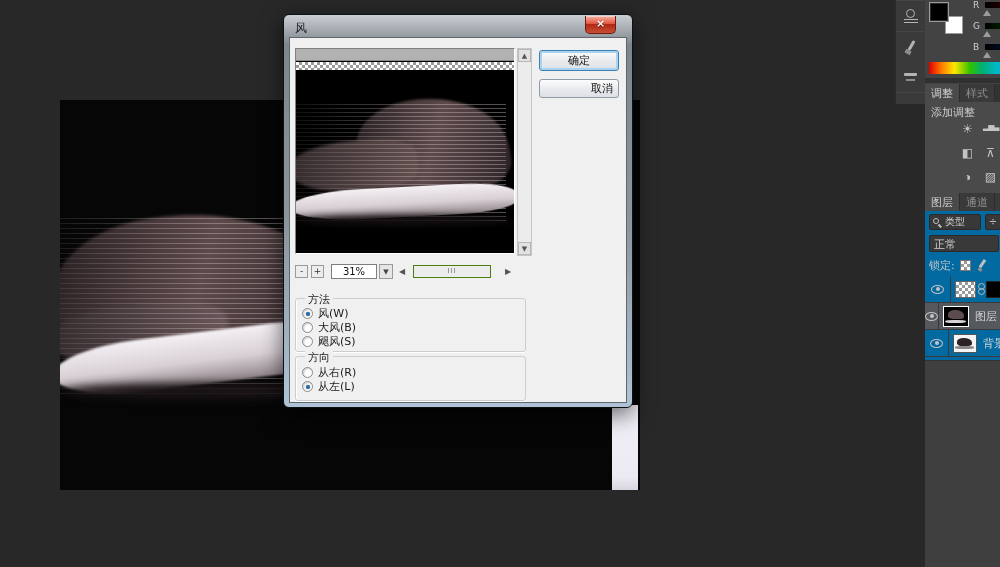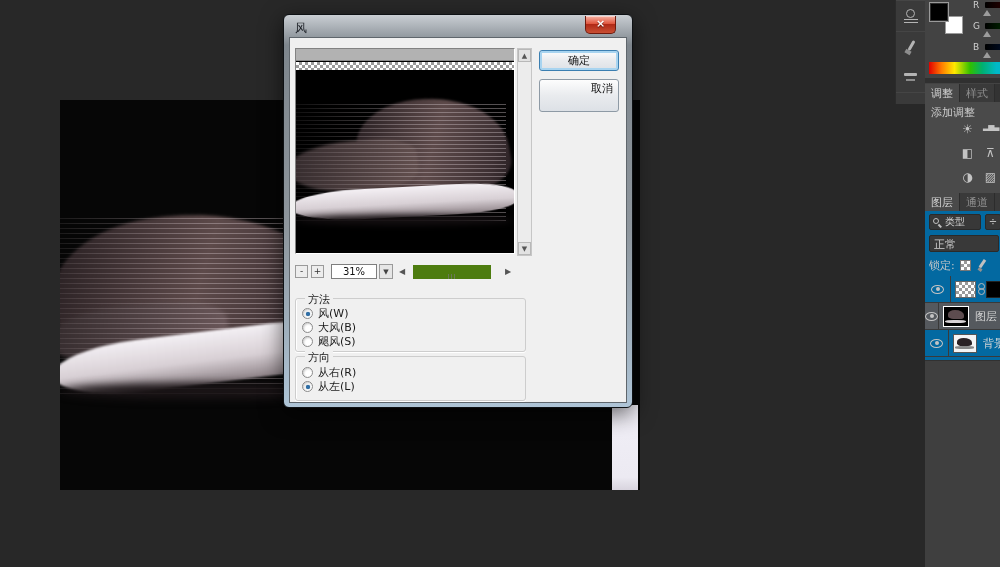--- a/index.html
+++ b/index.html
@@ -60,21 +60,21 @@
     border-left:4px solid transparent; border-right:4px solid transparent;
     border-bottom:6px solid #9c9c9c; }
   .ramp { position:absolute; left:4px; top:62px; width:71px; height:12px;
     background:linear-gradient(90deg,#e00000,#ff7d00 18%,#ffe800 36%,#30c000 58%,#00b070 75%,#00b8c8 95%); }
   .panel-gap { position:absolute; left:0; width:75px; height:5px; background:#303030; }
 
   .tabs-row { position:absolute; left:0; width:80px; height:18px; background:#333333; display:flex; }
   .tab { padding:2px 6px 0 6px; font-size:11px; color:#8f8f8f; background:#3a3a3a;
     border-right:1px solid #2c2c2c; white-space:nowrap; }
   .tab.active { background:#4a4a4a; color:#d2d2d2; }
-  .adj-body { position:absolute; left:0; top:102px; width:75px; height:91px; background:#4a4a4a; }
+  .adj-body { position:absolute; left:0; top:102px; width:75px; height:91px; background:#4a4a4a;font-family:Liberation Serif, serif; }
   .add-label { position:absolute; left:6px; top:3px; font-size:11px; color:#cccccc; white-space:nowrap; }
   .adj-iconrow { position:absolute; right:2px; width:70px; height:18px; display:flex;
     justify-content:flex-end; gap:8px; color:#c4c4c4; font-size:12px; }
   .adj-ic { width:15px; text-align:center; }
   .ic-blocks { font-size:8px; letter-spacing:-1px; }
 
   .layers-body { position:absolute; left:0; top:211px; width:75px; height:356px; background:#0369a1; }
   .filter-row { position:absolute; left:0; top:1px; width:75px; height:20px; }
   .type-dd { position:absolute; left:4px; top:2px; width:52px; height:16px; background:#383838;
     border:1px solid #2a2a2a; border-radius:2px; display:flex; align-items:center; gap:3px; padding:0 3px; }
@@ -175,30 +175,30 @@
   .ctrl-row { position:absolute; left:5px; top:226px; width:238px; height:15px; }
   .zbtn { position:absolute; top:1px; width:13px; height:13px; background:#ededed;
     border:1px solid #9a9a9a; font-size:9px; text-align:center; line-height:11px; color:#333; }
   .zb-minus { left:0; } .zb-plus { left:16px; }
   .pct-box { position:absolute; left:36px; top:0; width:46px; height:15px; background:#fff;
     border:1px solid #7e7e7e; font-size:10px; text-align:center; line-height:13px; color:#111; }
   .pct-dd { position:absolute; left:84px; top:0; width:14px; height:15px; background:#e6e6e6;
     border:1px solid #9a9a9a; color:#444; font-size:7px; text-align:center; line-height:14px; }
   .hs-left { position:absolute; left:104px; top:3px; font-size:8px; color:#555; }
   .hs-thumb { position:absolute; left:118px; top:1px; width:78px; height:13px; background:#ececec;
-    border:7px solid #4d7c0f; font-size:7px; color:#777; text-align:center; line-height:11px;
+    border:1px solid #4d7c0f; font-size:7px; color:#777; text-align:center; line-height:11px;
     letter-spacing:1px; }
   .hs-right { position:absolute; left:210px; top:3px; font-size:8px; color:#555; }
 
   .btn { position:absolute; left:249px; width:80px; background:linear-gradient(#fdfdfd,#e9ebee 50%,#dde1e6);
     border:1px solid #8e9aa5; border-radius:3px; font-size:11px; color:#111;
     text-align:center; font-family:inherit; }
   .ok-btn { top:12px; height:21px; line-height:19px; border-color:#3c7fb1;
     box-shadow:0 0 0 2px #a8d4f0 inset; }
-  .cancel-btn { top:41px; height:33px; line-height:17px;padding-left:46px; }
+  .cancel-btn { top:41px; height:19px; line-height:17px;padding-left:46px; }
 
   .grp { position:absolute; left:5px; width:231px; border:1px solid #cdcdcd; border-radius:3px;
     box-shadow:0 1px 0 #fff, 1px 0 0 #fff inset; }
   .grp1 { top:260px; height:54px; } .grp2 { top:318px; height:45px; }
   .grp-label { position:absolute; left:9px; top:-7px; background:#f0f0f0; padding:0 3px;
     font-size:11px; color:#1a1a1a; }
   .radio-row { position:absolute; left:6px; height:13px; display:flex; align-items:center; gap:5px; }
   .radio { width:11px; height:11px; border-radius:50%; background:#fff; border:1px solid #8a8a8a;
     box-shadow:inset 1px 1px 2px rgba(0,0,0,.2); position:relative; flex:none; }
   .radio.on::after { content:""; position:absolute; left:2.5px; top:2.5px; width:4px; height:4px;

